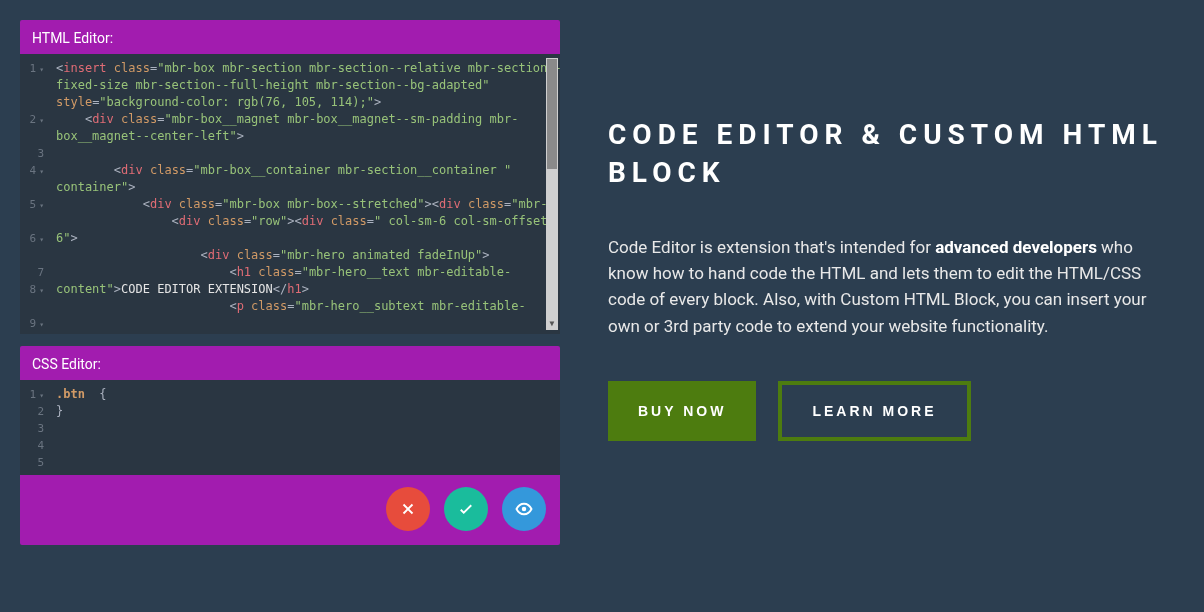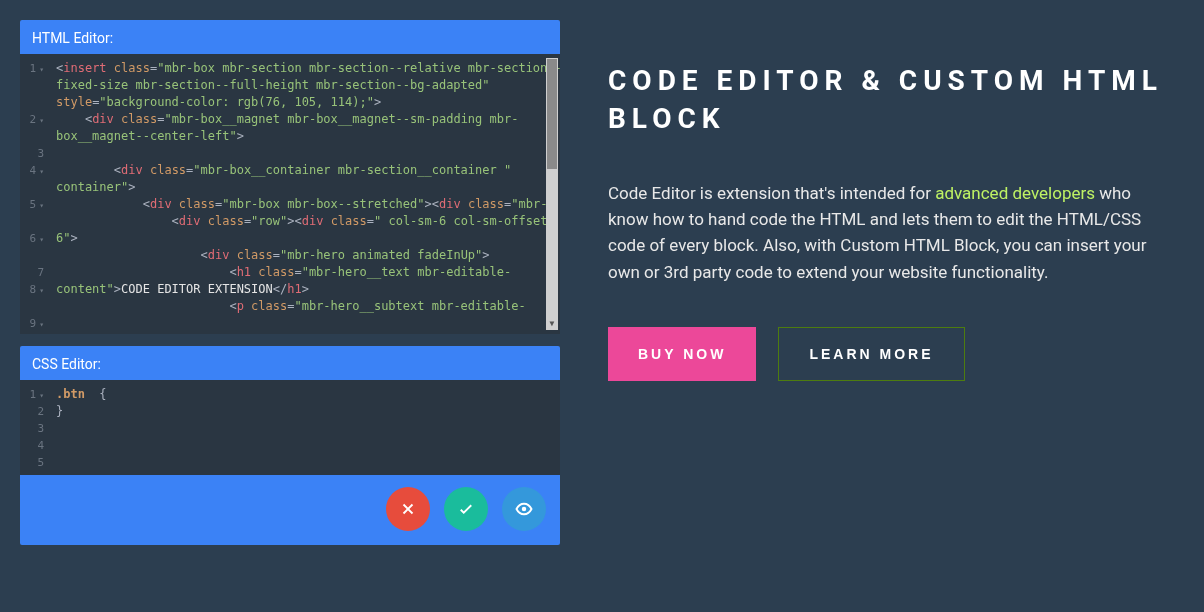--- a/index.html
+++ b/index.html
@@ -12,21 +12,21 @@
   display: flex;
 }
 .left-panel {
   width: 560px;
   padding: 20px 0 20px 20px;
   display: flex;
   flex-direction: column;
   gap: 12px;
 }
 .editor-box {
-  background: #3b82f6;
+  background: #a21caf;
   border-radius: 2px;
   display: flex;
   flex-direction: column;
 }
 .editor-label {
   color: #fff;
   font-size: 14px;
   padding: 10px 12px 8px;
 }
 .code-area {
@@ -95,49 +95,49 @@
   cursor:pointer;
 }
 .btn-close { background:#e74c3c; }
 .btn-check { background:#1abc9c; }
 .btn-eye   { background:#3498db; }
 .circle-btn svg { width:18px; height:18px; stroke:#fff; stroke-width:2.5; fill:none; }
 .btn-eye svg .eye-dot { fill:#fff; stroke:none; }
 
 .right-panel {
   flex: 1;
-  padding: 62px 40px 0 48px;
+  padding: 116px 40px 0 48px;
   color: #fff;
 }
 .heading {
   font-size: 28px;
   font-weight: 700;
   letter-spacing: 6px;
   line-height: 1.35;
   margin-bottom: 42px;
 }
 .desc {
   font-size: 17px;
   line-height: 1.55;
   color: #e8e8e8;
   max-width: 560px;
   margin-bottom: 42px;
 }
-.desc strong { font-weight:400; color:#bef264; }
+.desc strong { font-weight:700; color:#ffffff; }
 .btn-row { display:flex; gap:22px; }
 .btn {
   padding: 18px 30px;
   font-size: 14px;
   font-weight: 600;
   letter-spacing: 3px;
   cursor: pointer;
   border: none;
 }
-.btn-primary { background:#ec4899; color:#fff; }
-.btn-outline { background:transparent; color:#fff; border:1px solid #4d7c0f; }
+.btn-primary { background:#4d7c0f; color:#fff; }
+.btn-outline { background:transparent; color:#fff; border:4px solid #4d7c0f; }
 </style>
 </head>
 <body>
 
 <div class="left-panel">
 
   <div class="editor-box">
     <div class="editor-label">HTML Editor:</div>
     <div class="code-area html-area">
       <div class="gutter" id="html-gutter">

